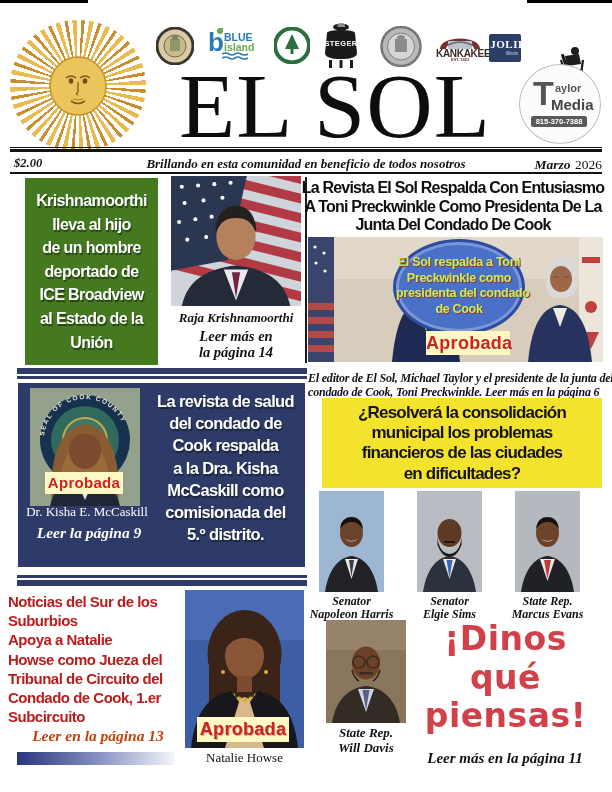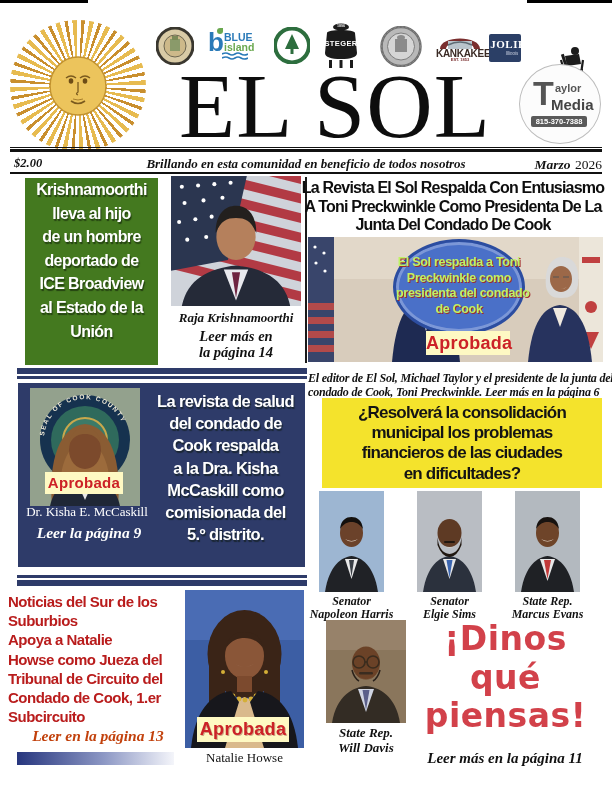--- a/index.html
+++ b/index.html
@@ -127,21 +127,21 @@
 
   <div class="abs serif" style="left:14px;top:156px;font-size:12.5px;font-weight:bold;font-style:italic;color:#111;">$2.00</div>
   <div class="abs cap" style="left:106px;top:156px;width:400px;text-align:center;font-size:13px;color:#111;">Brillando en esta comunidad en beneficio de todos nosotros</div>
   <div class="abs" style="left:462px;top:155px;width:140px;text-align:right;">
     <span class="cap" style="font-size:13.5px;color:#111;">Marzo</span>
     <span class="serif" style="font-size:13.5px;color:#111;margin-top:25px;">2026</span>
   </div>
   <div class="abs rule" style="left:10px;top:172px;width:592px;height:2px;"></div>
 
   <div class="abs" style="left:25px;top:178px;width:133px;height:187px;background:#44791f;">
-    <div class="lines hl-cond white-hl" style="text-align:center;font-size:16px;line-height:23.6px;">Krishnamoorthi
+    <div class="lines hl-cond white-hl" style="padding-top:11px;text-align:center;font-size:16px;line-height:23.6px;">Krishnamoorthi
 lleva al hijo
 de un hombre
 deportado de
 ICE Broadview
 al Estado de la
 Unión</div>
   </div>
 
   <svg class="abs" style="left:171px;top:176px;" width="130" height="130" viewBox="0 0 96 96" preserveAspectRatio="none">
     <rect width="96" height="96" fill="#cfd3da"></rect>

